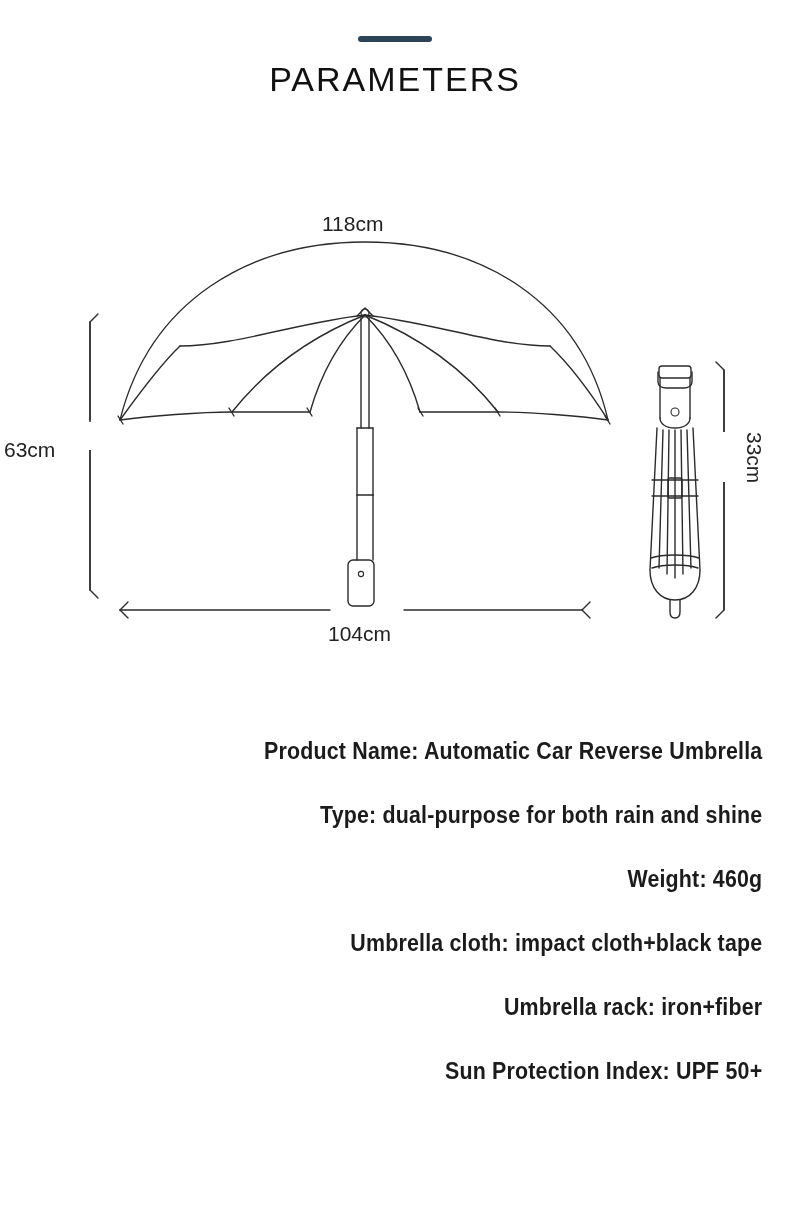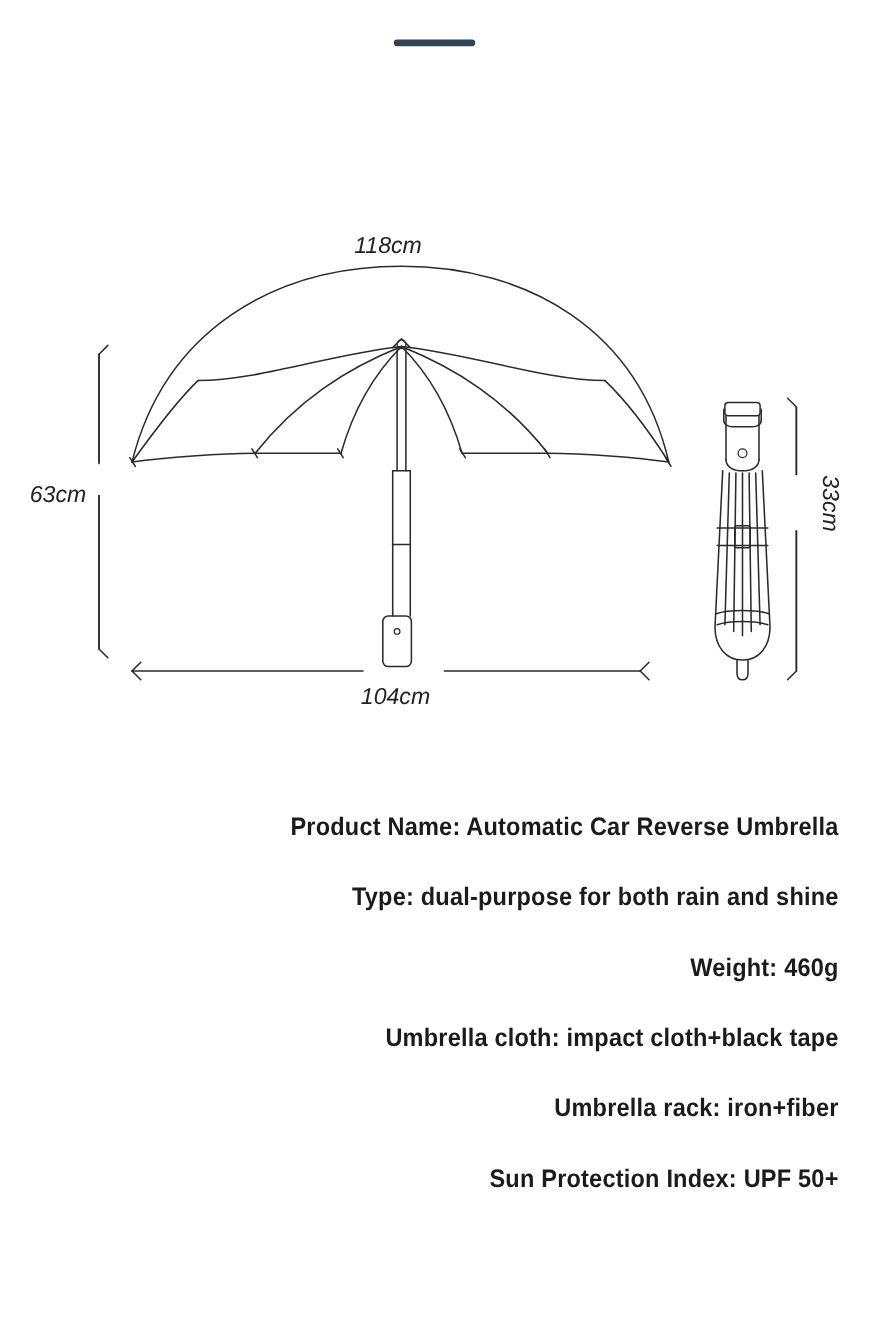--- a/index.html
+++ b/index.html
@@ -56,24 +56,23 @@
   .diagram svg {
     display: block;
   }
 
   .dim-label {
     position: absolute;
     font-family: "Liberation Sans", sans-serif;
     font-size: 21px;
     color: #222222;
     white-space: nowrap;
-    font-style: italic;
   }
   #label-span-top { left: 322px; top: 62px; }
-  #label-height-left { left: 27px; top: 288px; }
+  #label-height-left { left: 4px; top: 288px; }
   #label-width-bottom { left: 328px; top: 472px; }
   #label-folded-height {
     left: 742px;
     top: 282px;
     writing-mode: vertical-rl;
     text-orientation: mixed;
   }
 
   
   .specs {
@@ -94,20 +93,21 @@
     transform: scaleX(0.93);
   }
 </style>
 </head>
 <body>
 
 <div class="page">
 
   <div class="header">
     <div class="accent-bar" style="background:#2d4356;"></div>
+    <div class="page-title">PARAMETERS</div>
   </div>
 
   <div class="diagram">
 
     <svg width="790" height="540" viewBox="0 0 790 540">
       <g fill="none" stroke="#2b2b2b" stroke-width="1.4" stroke-linecap="round" stroke-linejoin="round">
 
         <path d="M120,270 C150,150 250,92 365,92 C480,92 580,150 608,270" stroke-width="1.3"></path>
 
         <rect x="316" y="60" width="100" height="26" fill="#ffffff" stroke="none"></rect>

